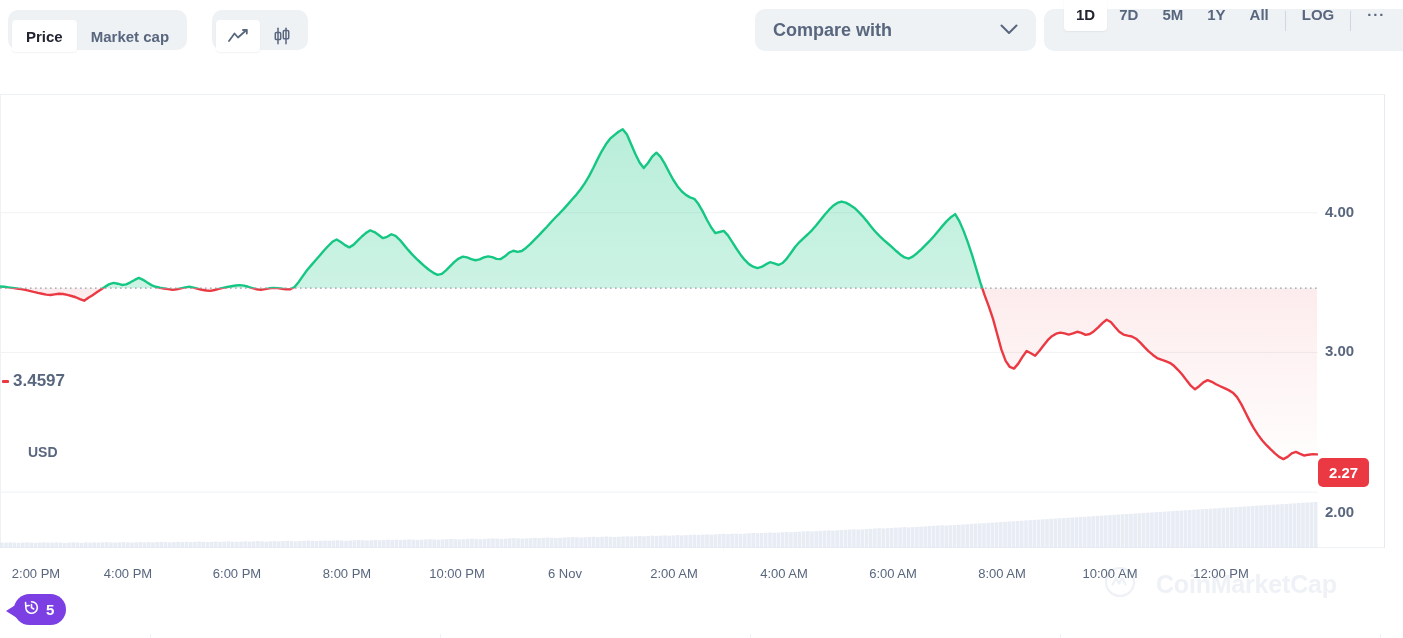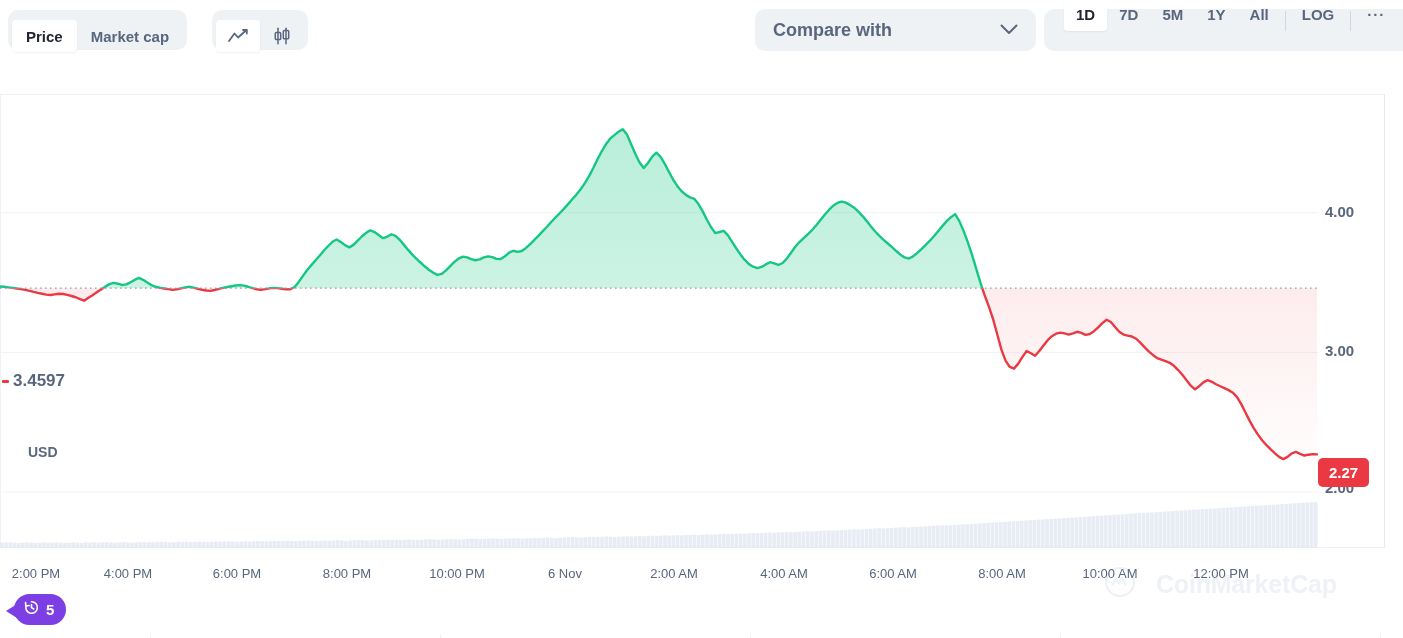--- a/index.html
+++ b/index.html
@@ -531,21 +531,21 @@
           <path d="M8.5 18.5 L12 12 L15 17.5 L18 11.5 L21.5 18.5" stroke="#dfe4ed" stroke-width="2.2" stroke-linecap="round" stroke-linejoin="round"></path>
         </svg>
       </span>
       <span class="wm-text">CoinMarketCap</span>
     </div>
   </div>
 
   <div id="y-axis">
       <div class="y-tick" style="top: 108.738px;">4.00</div>
       <div class="y-tick" style="top: 248.431px;">3.00</div>
-      <div class="y-tick" style="top: 385px;">2.00</div>
+      <div class="y-tick" style="top: 409px;">2.00</div>
     </div>
   <div id="price-badge" style="top: 439.406px;">2.27</div>
   <div id="y-currency">USD</div>
 
   <div id="x-axis">
       <div class="x-tick" style="left: 36px;">2:00 PM</div>
       <div class="x-tick" style="left: 128px;">4:00 PM</div>
       <div class="x-tick" style="left: 237px;">6:00 PM</div>
       <div class="x-tick" style="left: 347px;">8:00 PM</div>
       <div class="x-tick" style="left: 457px;">10:00 PM</div>

